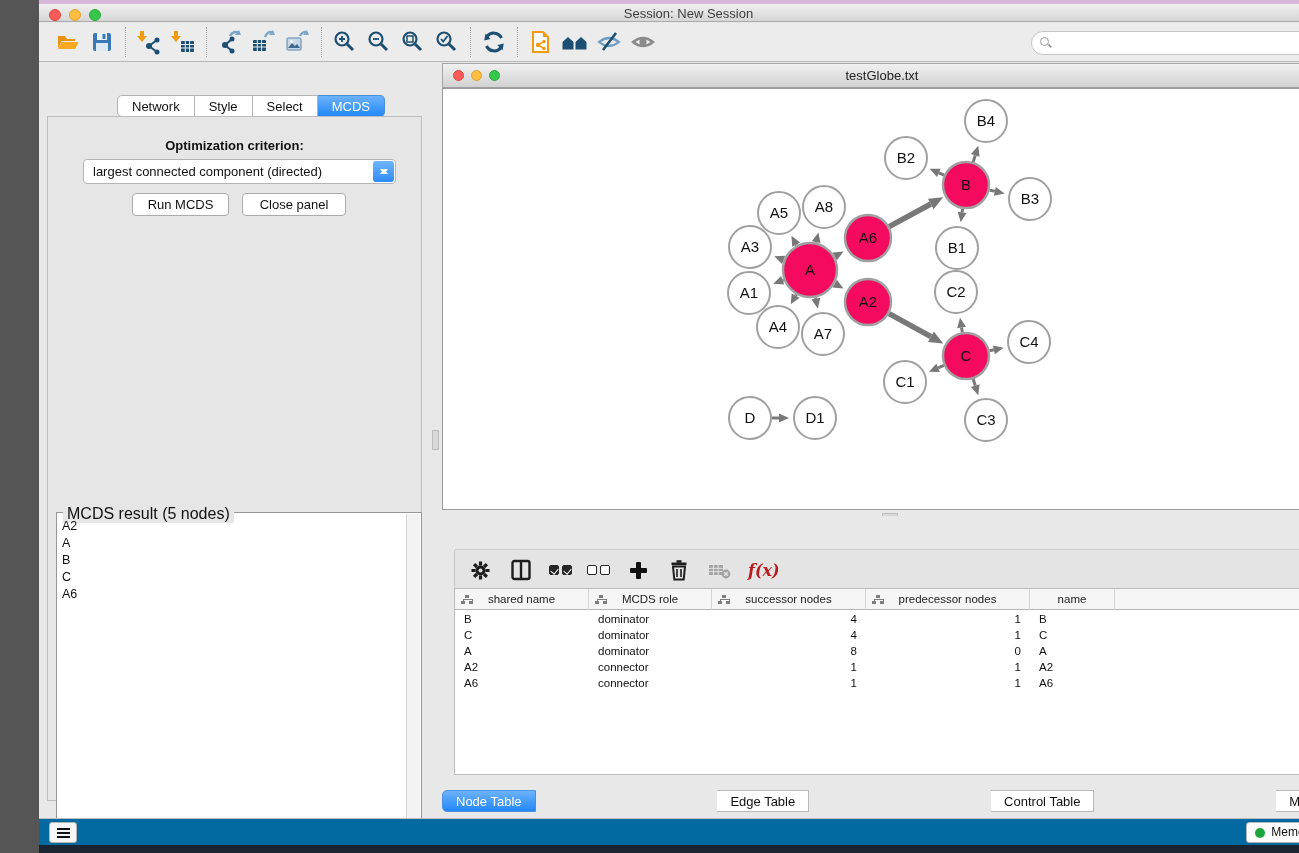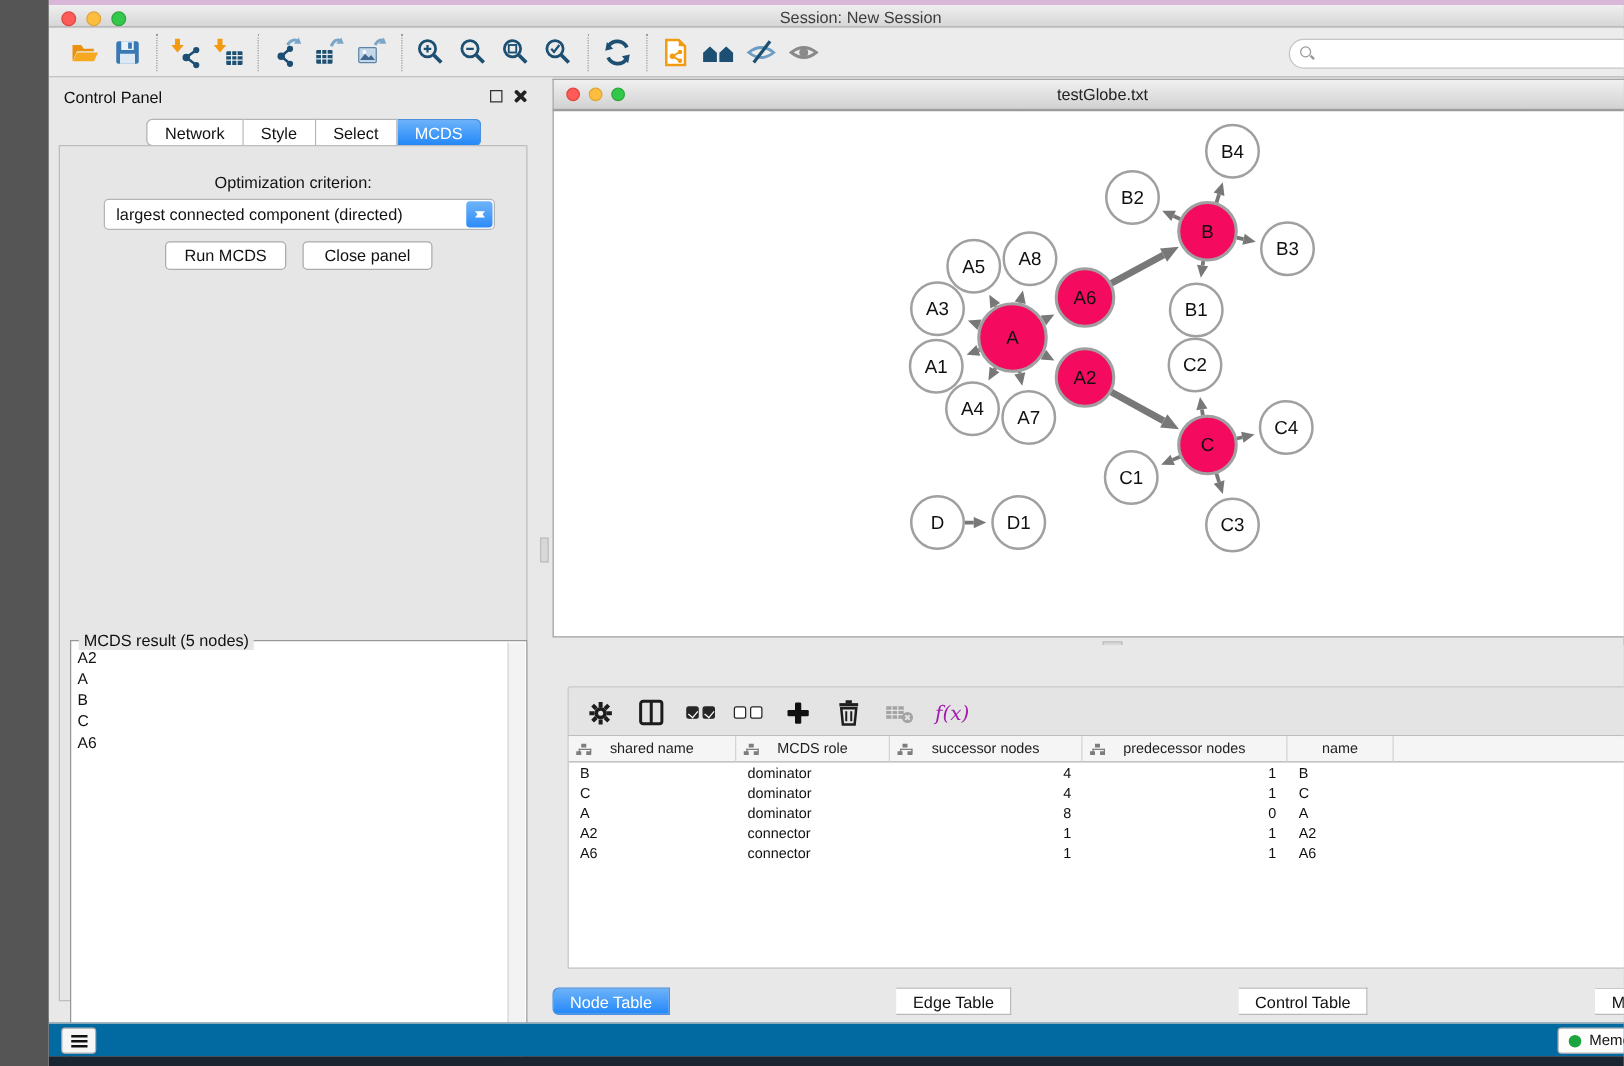--- a/index.html
+++ b/index.html
@@ -44,36 +44,36 @@
   .cp-tabs { position:absolute; left:78px; top:33px; display:flex; }
   .cp-tab { height:22px; padding:0 14px; background:#fff; border:1px solid #b3b3b3; border-left:none;
             font-size:13px; line-height:21px; color:#111; }
   .cp-tab:first-child { border-left:1px solid #b3b3b3; border-radius:5px 0 0 5px; }
   .cp-tab:last-child { border-radius:0 5px 5px 0; }
   .cp-tab.sel { background:linear-gradient(#6cb2fa,#2388f8); color:#fff; border-color:#4a90dd; }
 
   .cp-pane { position:absolute; left:8px; top:54px; width:375px; height:685px;
              border:1px solid #bdbdbd; background:#e6e6e6; }
   .opt-label { position:absolute; left:0; width:100%; top:21px; text-align:center;
-             font-size:13px; font-weight:400; color:#111; }
+             font-size:13px; font-weight:700; color:#111; }
   .dropdown { position:absolute; left:35px; top:42px; width:313px; height:25px; background:#fff;
              border:1px solid #b5b5b5; border-radius:4px; font-size:13px; color:#111;
              line-height:23px; padding-left:9px; }
   .dd-step { position:absolute; right:1px; top:1px; width:21px; height:21px; border-radius:3px;
              background:linear-gradient(#70b4fa,#2d8bf7); }
   .dd-step::before { content:""; position:absolute; left:6.5px; top:4px; border:4px solid transparent;
              border-bottom:5px solid #fff; }
   .dd-step::after { content:""; position:absolute; left:6.5px; bottom:4px; border:4px solid transparent;
              border-top:5px solid #fff; }
   .cp-btn { position:absolute; top:76px; height:23px; background:#fff; border:1px solid #ababab;
              border-radius:4px; font-size:13px; color:#111; text-align:center; line-height:21px; }
   .mcds-box { position:absolute; left:8px; top:395px; width:366px; height:340px;
              border:1px solid #979797; background:#fff; }
   .mcds-legend { position:absolute; left:6px; top:-8px; background:#e6e6e6; padding:0 4px;
-             font-size:13px; color:#111; }
+             font-size:16px; color:#111; }
   .mcds-list { position:absolute; left:0; top:4px; width:348px; bottom:0; overflow:hidden; }
   .result-item { font-size:12.5px; color:#111; padding:1.5px 0 1.5px 5px; }
   .mcds-scroll { position:absolute; right:1px; top:1px; width:14px; bottom:1px; background:#f3f3f3;
              border-left:1px solid #d6d6d6; }
 
   
   .v-split { position:absolute; left:391px; top:62px; width:12px; height:752px; background:#e8e8e8; }
   .v-grip { position:absolute; left:2px; top:368px; width:7px; height:20px; background:#d8d8d8;
             border:1px solid #bdbdbd; }
   .h-split-grip { position:absolute; left:843px; top:513px; width:16px; height:6px; background:#d8d8d8;
@@ -98,21 +98,21 @@
             border:1px solid #c9c9c9; border-radius:2px; display:flex; align-items:center; padding-left:12px; gap:15px; }
   .tt-btn { display:flex; align-items:center; justify-content:center; width:26px; height:26px; }
   .cb-pair { display:flex; gap:3px; }
   .cb { width:10px; height:10px; border:1.6px solid #262626; border-radius:2px; background:#fff; position:relative; }
   .cb.checked { background:#262626; }
   .cb.checked::after { content:""; position:absolute; left:2px; top:1px; width:4px; height:6px;
             border:solid #fff; border-width:0 1.6px 1.6px 0; transform:rotate(40deg); }
   .plus-ic { position:relative; width:17px; height:17px; }
   .plus-ic::before { content:""; position:absolute; left:6.5px; top:0; width:4.5px; height:17px; background:#111; border-radius:1px; }
   .plus-ic::after  { content:""; position:absolute; left:0; top:6.5px; width:17px; height:4.5px; background:#111; border-radius:1px; }
-  .fx-label { font-size:16px; color:#a21caf; font-style:italic; font-family:"DejaVu Serif", serif; }
+  .fx-label { font-size:16px; color:#b91c1c; font-style:italic; font-family:"DejaVu Serif", serif;font-weight:bold; }
 
   .tbl { position:absolute; left:12px; top:72px; width:880px; height:187px; background:#fff;
          border:1px solid #bdbdbd; }
   .tbl-header { position:absolute; left:0; top:0; width:867px; height:21px; background:#f5f5f5;
          border-bottom:1px solid #b5b5b5; }
   .th { position:absolute; top:0; height:21px; border-right:1px solid #d4d4d4; font-size:11.5px;
          color:#222; text-align:center; line-height:21px; }
   .hier-icon { position:absolute; left:6px; top:6px; width:12px; height:10px; }
   .hier-icon::before { content:""; position:absolute; left:4px; top:0; width:4px; height:3px; background:#7d7d7d;
          box-shadow:-4px 6px 0 #7d7d7d, 4px 6px 0 #7d7d7d; }
@@ -289,25 +289,20 @@
         <circle cx="14" cy="13" r="3.6" fill="#8a8a8a"></circle>
       </svg>
     </div>
     <div class="search-wrap">
       <span class="mag"></span>
       <input type="text" value="" style="">
     </div>
   </div>
 
   <div class="control-panel">
-    <div class="panel-head">
-      <span class="p-title">Control Panel</span>
-      <span class="float-ic" style="right:28px"></span>
-      <span class="x-ic" style="right:8px"></span>
-    </div>
     <div class="cp-tabs">
         <div class="cp-tab">Network</div>
         <div class="cp-tab">Style</div>
         <div class="cp-tab">Select</div>
         <div class="cp-tab sel">MCDS</div>
       </div>
     <div class="cp-pane">
       <div class="opt-label">Optimization criterion:</div>
       <div class="dropdown">
         <span>largest connected component (directed)</span>

